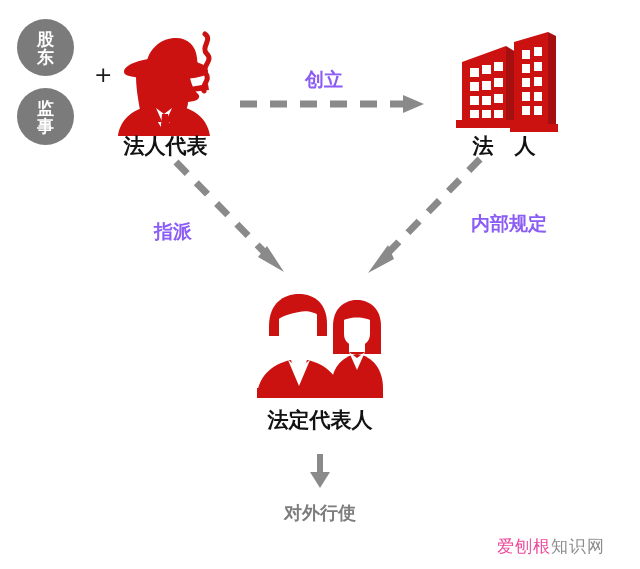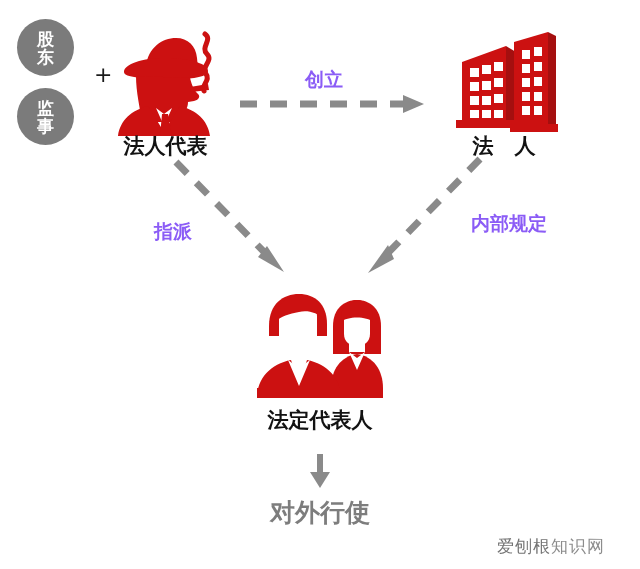--- a/index.html
+++ b/index.html
@@ -61,34 +61,34 @@
     font-weight: bold;
     font-size: 19px;
     line-height: 22px;
     white-space: nowrap;
   }
 
   
   .conclusion {
     color: #7d7d7d;
     font-weight: bold;
-    font-size: 25px;
+    font-size: 18px;
     line-height: 26px;
     text-align: center;
     white-space: nowrap;
   }
 
   
   .watermark {
     font-size: 17px;
     line-height: 20px;
     white-space: nowrap;
     letter-spacing: 1px;
   }
-  .wm-orange { color: #737373; }
+  .wm-orange { color: #ec4899; }
   .wm-gray { color: #8c8c8c; text-align: center; }
 
   svg { display: block; overflow: visible; }
 </style>
 </head>
 <body>
 
 <div id="canvas">
 
   <div class="abs role-circle" style="left:17px; top:19px;">

